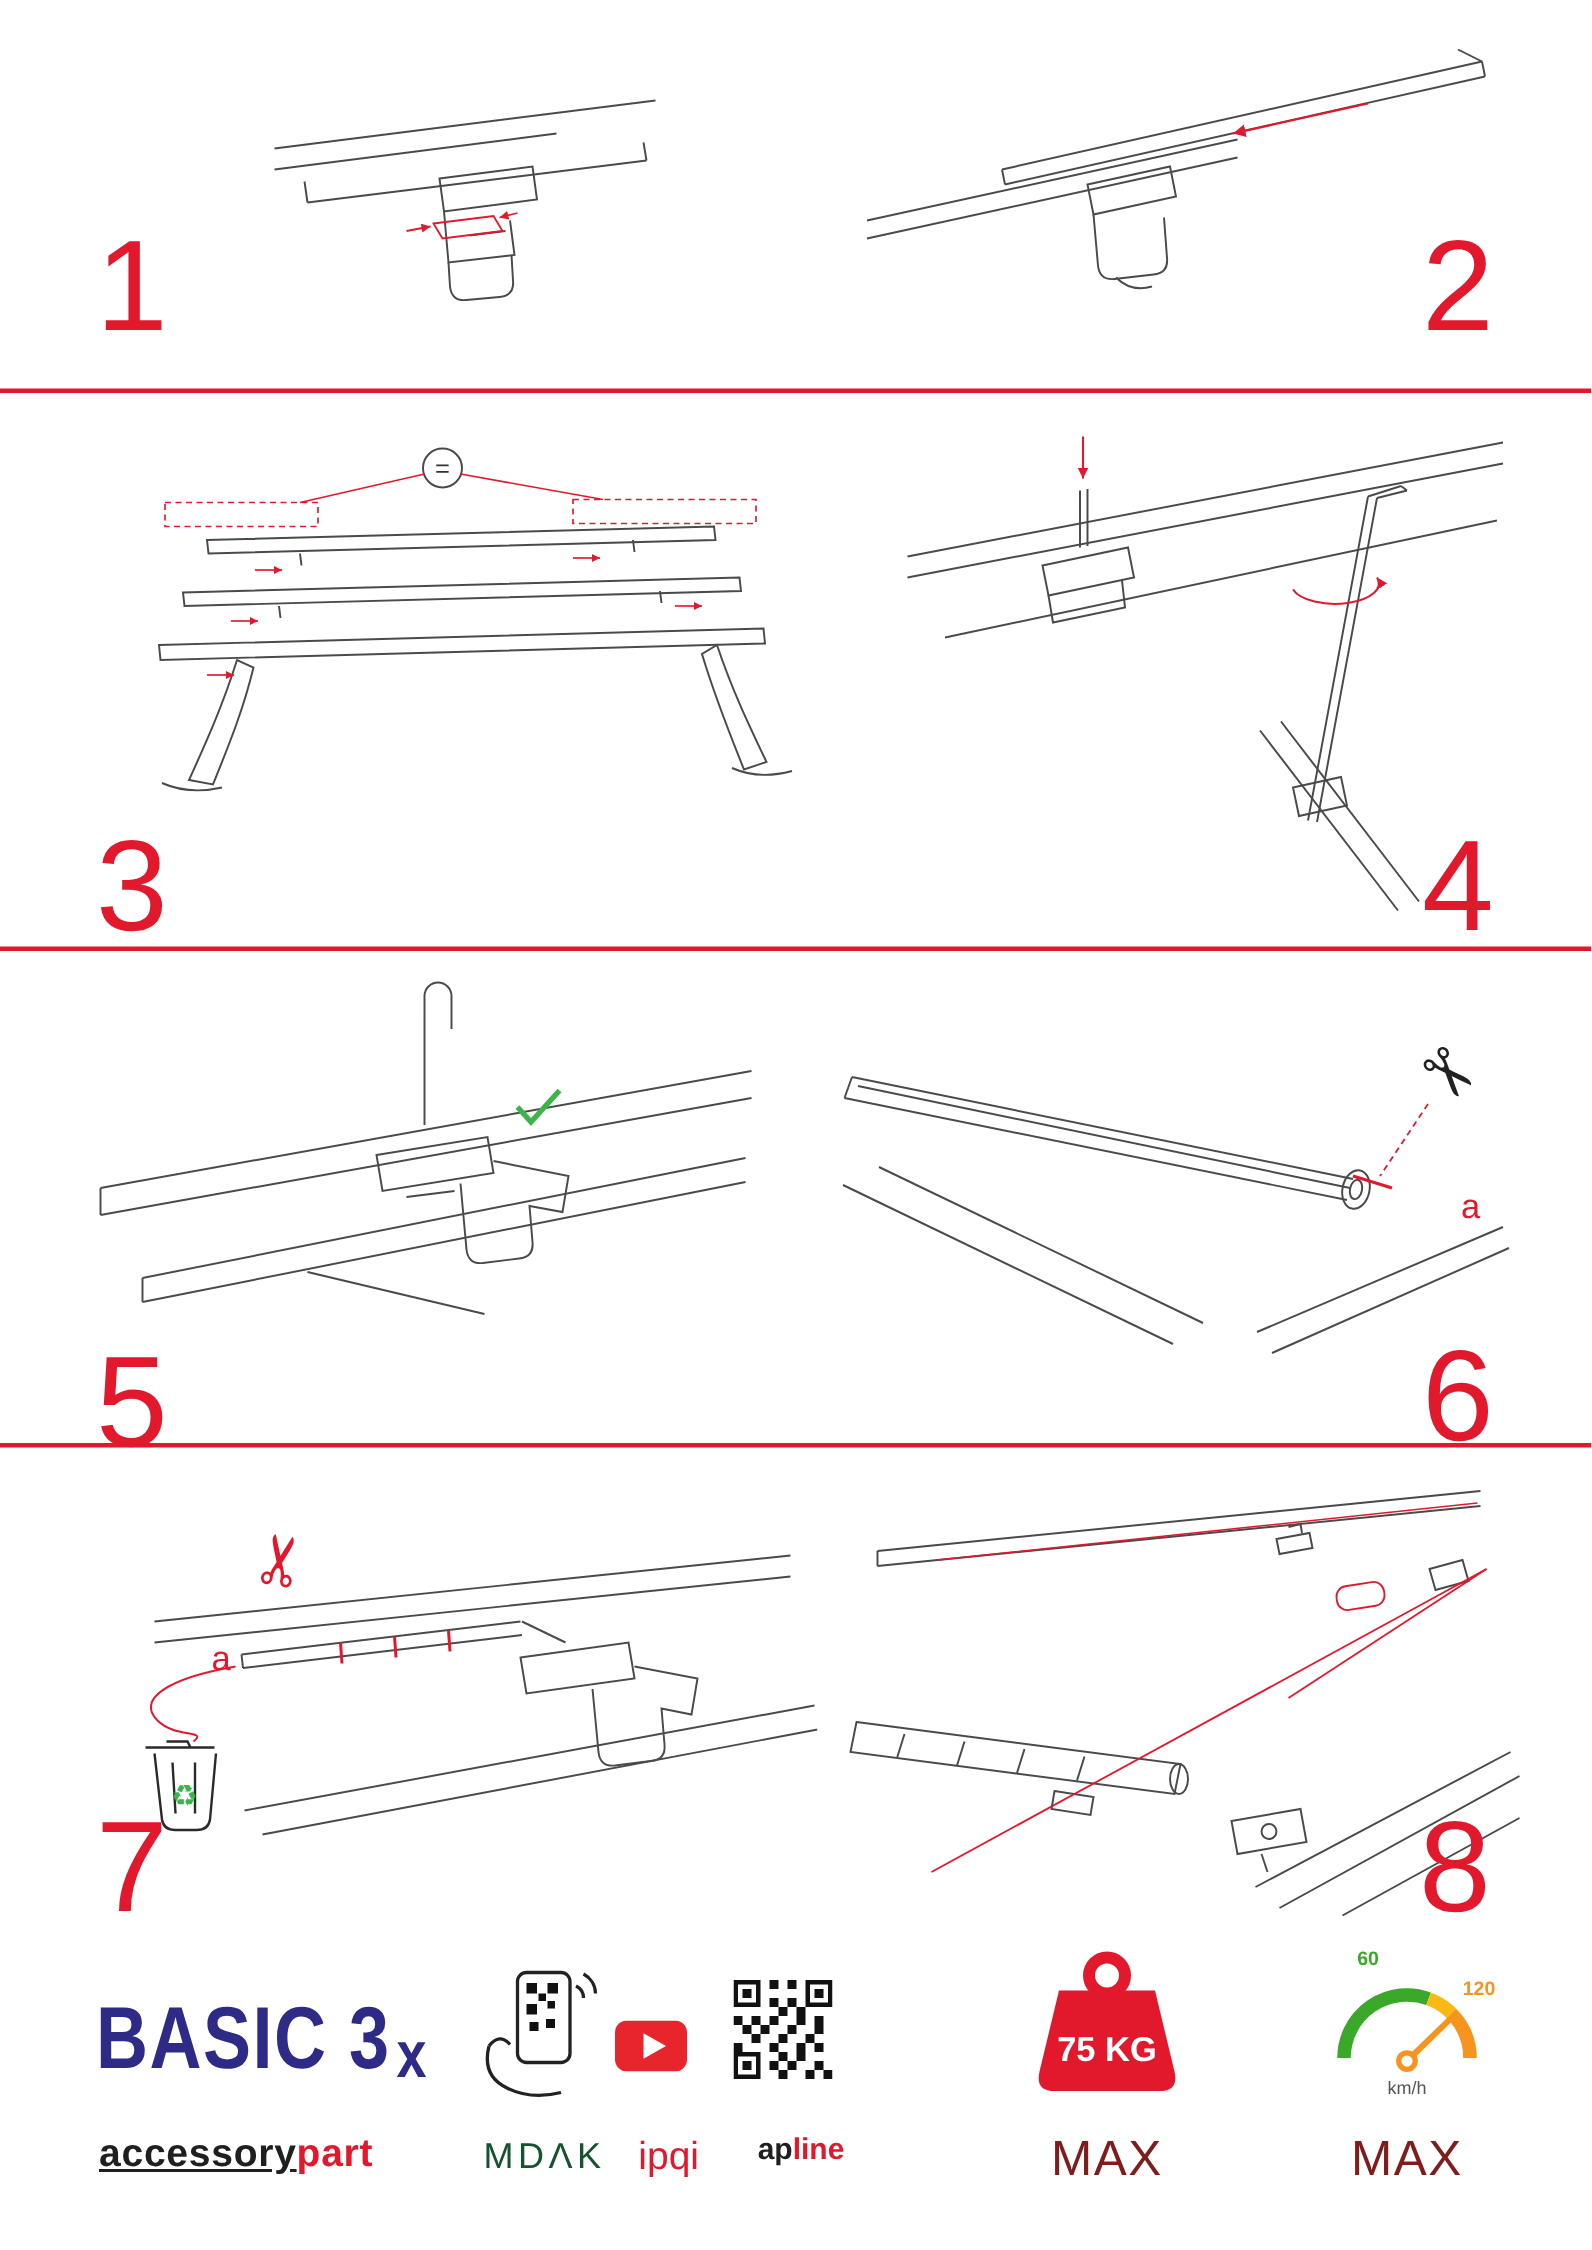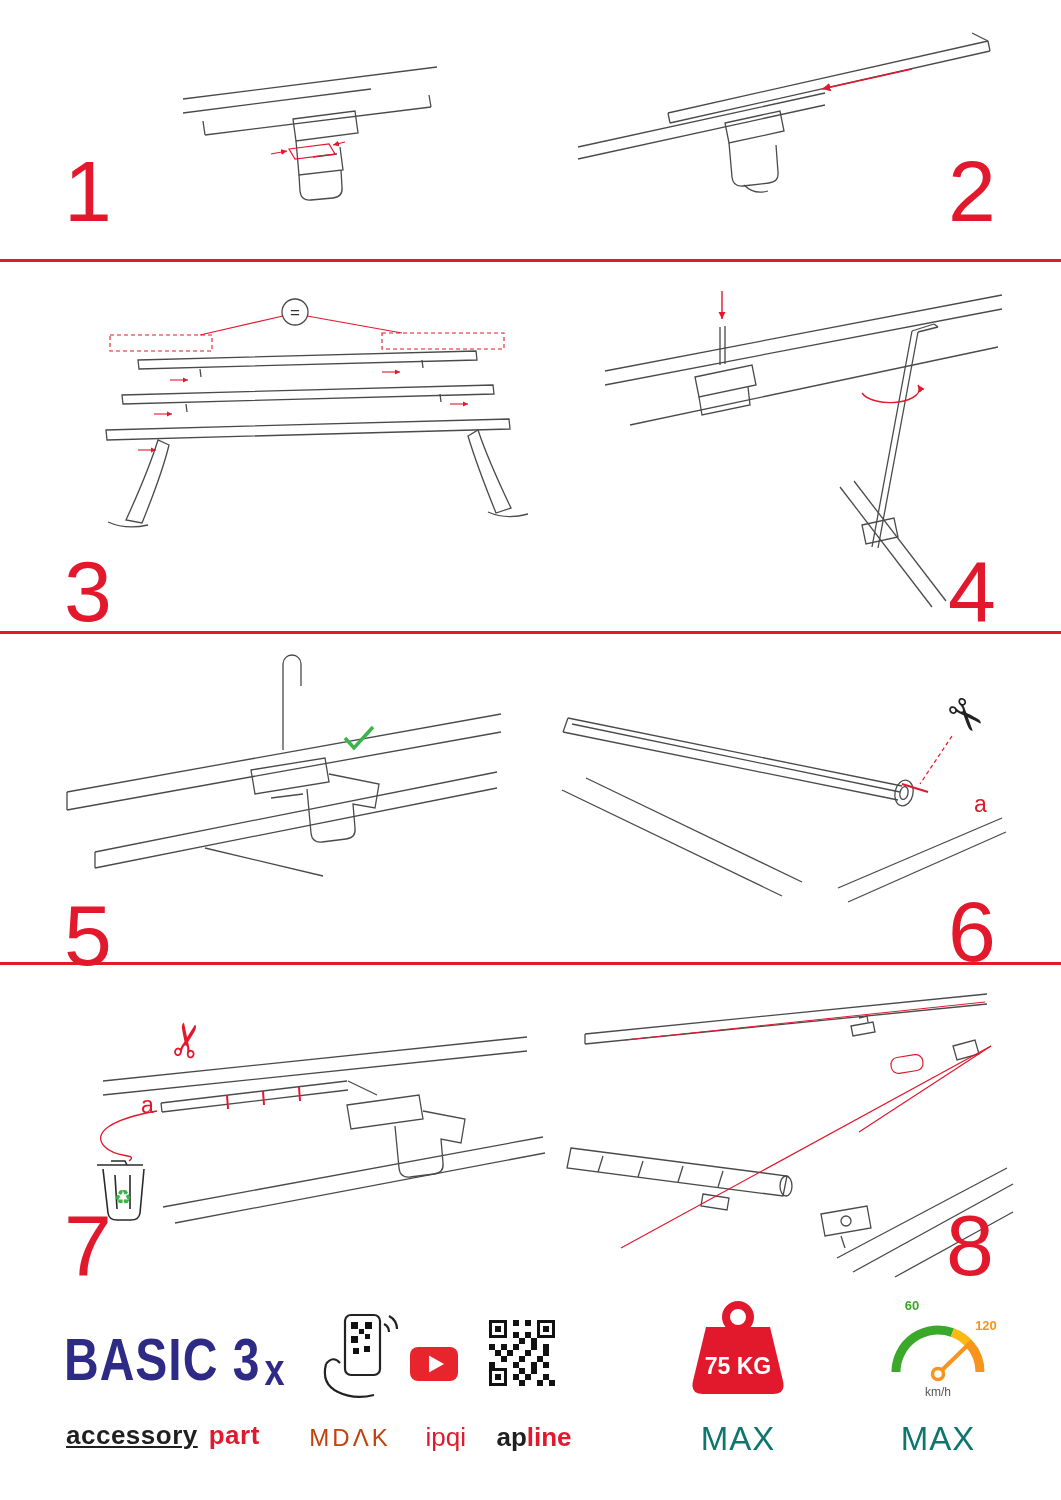--- a/index.html
+++ b/index.html
@@ -24,30 +24,30 @@
   svg text{font-family:"Liberation Sans",sans-serif;}
   
   .brand-main{
     position:absolute;left:64px;top:1326px;color:var(--blue);font-weight:700;
     font-size:48px;transform:scaleY(1.22);transform-origin:top left;letter-spacing:1px;
     display:flex;align-items:flex-end;gap:4px;
   }
   .brand-main .x{font-size:36px;line-height:1.05;}
   .brand-sub{position:absolute;left:66px;top:1420px;font-size:26px;font-weight:700;letter-spacing:0.5px;}
   .brand-sub .p1{color:var(--ink);text-decoration:underline;}
-  .brand-sub .p2{color:var(--accent);margin-left:11px;}
-  .logo-mdak{position:absolute;left:295px;top:1424px;width:110px;text-align:center;
-    font-size:24px;font-weight:500;color:#c2410c;letter-spacing:3px;}
+  .brand-sub .p2{color:var(--accent);}
+  .logo-mdak{position:absolute;left:308px;top:1424px;width:110px;text-align:center;
+    font-size:24px;font-weight:500;color:#14532d;letter-spacing:3px;}
   .logo-ipqi{position:absolute;left:402px;top:1422px;width:64px;text-align:right;
     font-size:26px;font-weight:500;color:var(--accent);}
   .logo-apline{position:absolute;left:486px;top:1422px;width:96px;text-align:center;
-    font-size:26px;font-weight:600;}
+    font-size:20px;font-weight:600;}
   .logo-apline .p1{color:var(--ink);}
   .logo-apline .p2{color:var(--accent);}
-  .max-label{position:absolute;font-size:33px;font-weight:500;color:#0f766e;text-align:center;letter-spacing:1px;}
+  .max-label{position:absolute;font-size:33px;font-weight:500;color:#7f1d1d;text-align:center;letter-spacing:1px;}
 </style>
 </head>
 <body>
 
 <div class="page">
 
   <svg class="drawing" style="left:175px;top:55px" width="270" height="180" viewBox="0 0 270 180">
     <defs>
         <marker id="ar1" markerWidth="7" markerHeight="7" refX="5" refY="2.5" orient="auto">
           <path d="M0,0L5,2.5L0,5Z" fill="#e2182d"></path>

